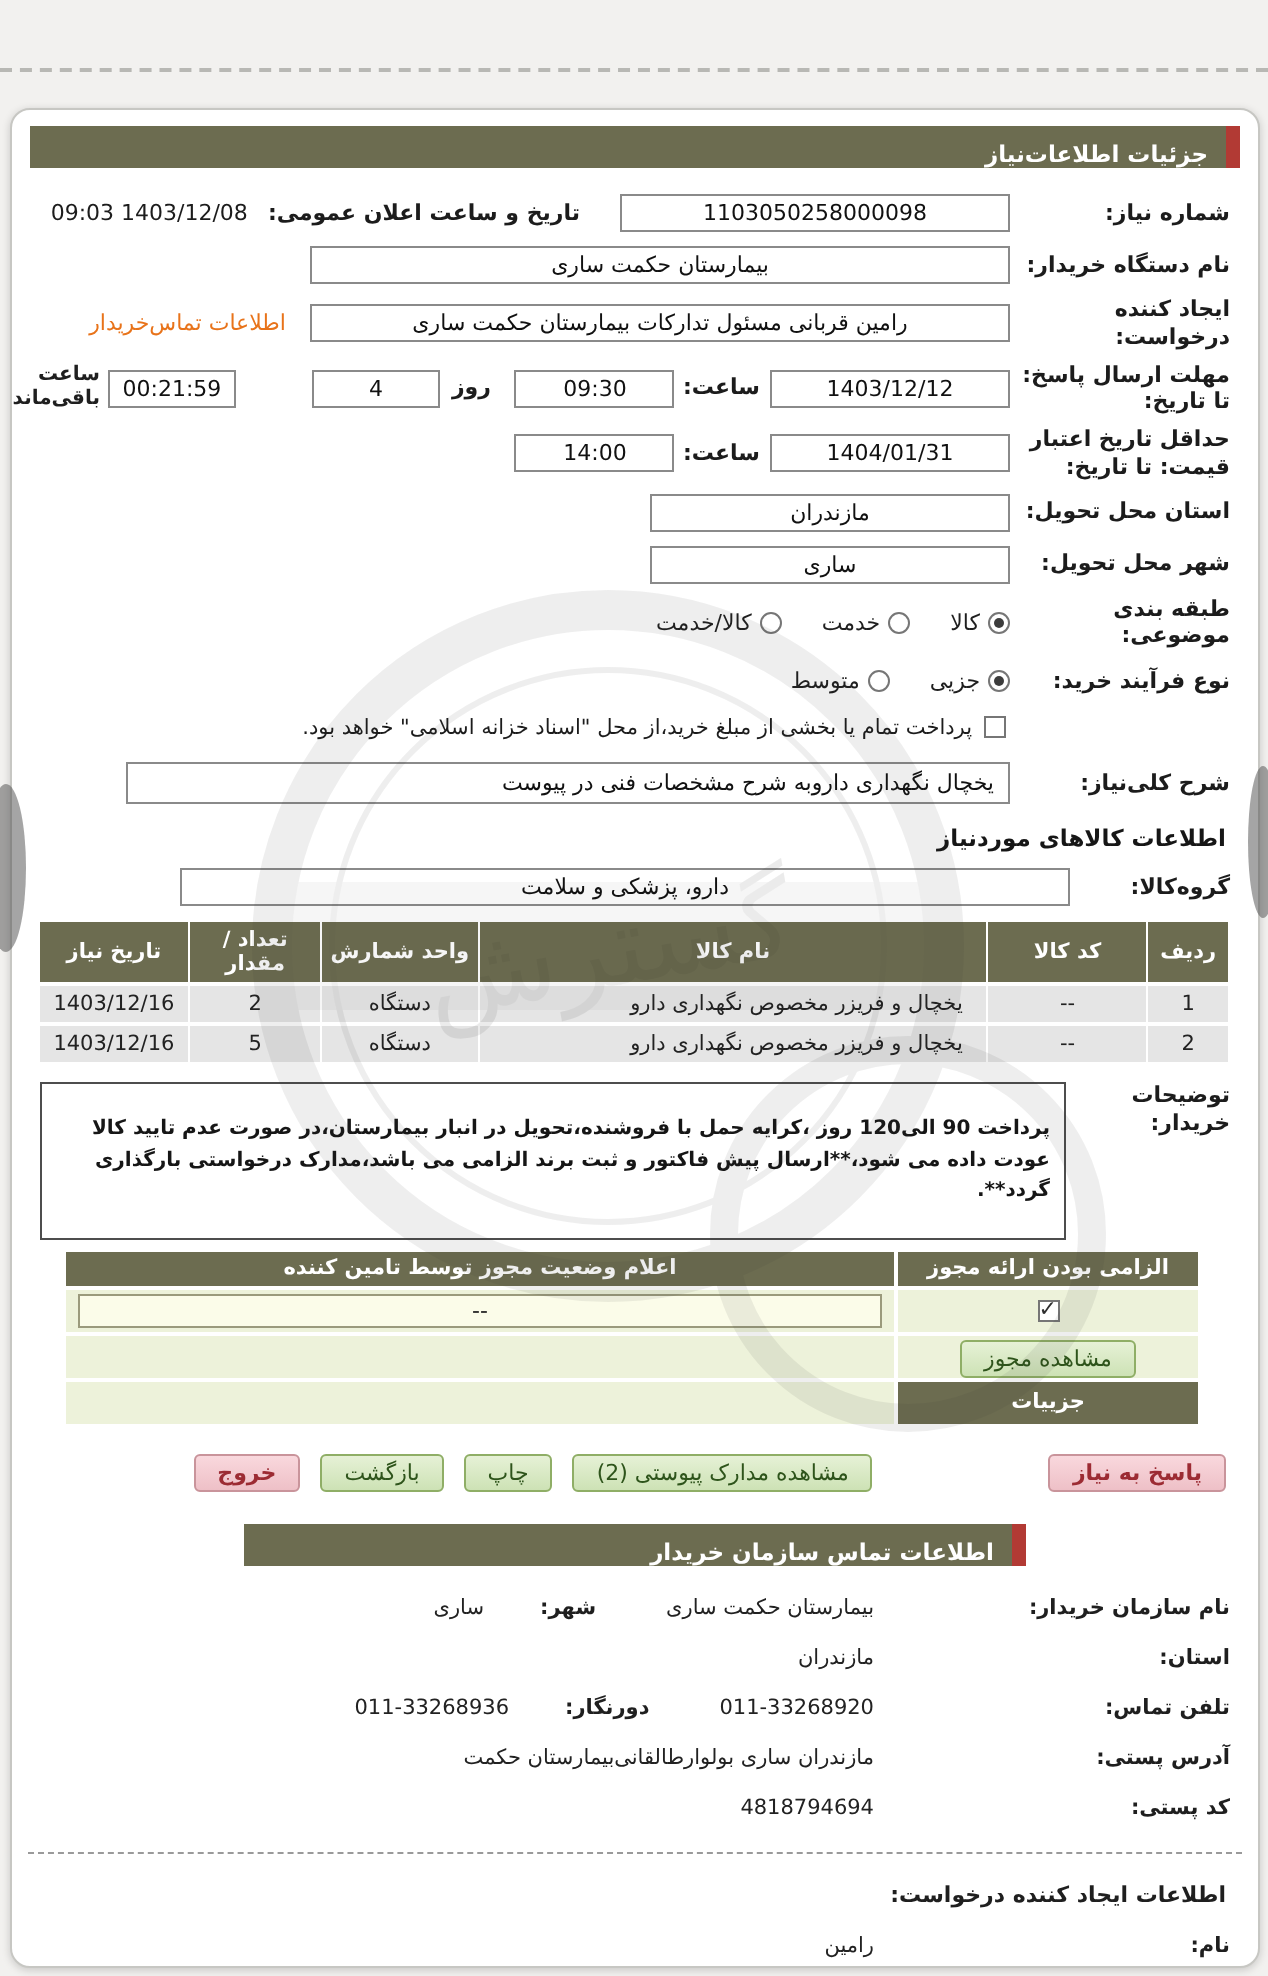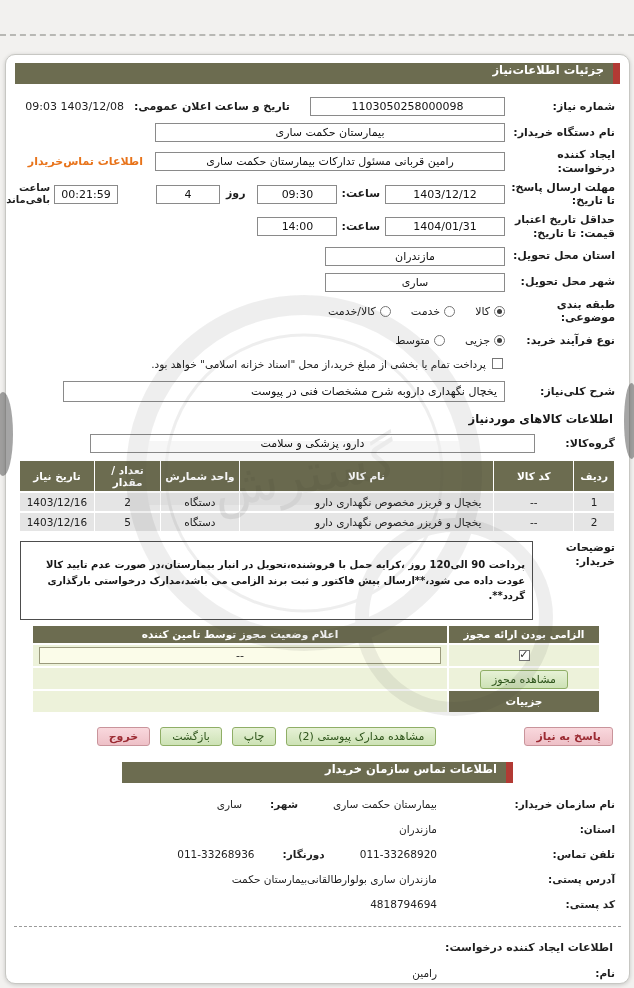--- a/index.html
+++ b/index.html
@@ -18,39 +18,39 @@
     background:#fff; border:1px solid #c7c7c3; border-radius:10px;
     box-shadow:0 1px 4px rgba(0,0,0,.18);
     z-index:1; overflow:hidden;
   }
   .watermark { position:absolute; inset:0; z-index:40; pointer-events:none; opacity:.08; }
   .blob-left  { position:absolute; left:-7px;  top:392px; width:20px; height:84px; background:#4c4c4c; border-radius:50%; opacity:.5; z-index:60; pointer-events:none; }
   .blob-right { position:absolute; right:-5px; top:383px; width:15px; height:76px; background:#4c4c4c; border-radius:50%; opacity:.5; z-index:60; pointer-events:none; }
 
   .bar {
     height:21px; background:#6c6c50; color:#fff; font-weight:bold; font-size:11.5px;
-    display:flex; align-items:flex-start; padding-right:16px; position:relative;
+    display:flex; align-items:flex-end; padding-right:16px; position:relative;
   }
   .bar::after { content:""; position:absolute; top:0; bottom:0; right:0; width:7px; background:#b23a34; }
   .main-bar { margin:8px 9px 12px; }
   .contact-bar { width:391px; margin:16px auto 14px; }
 
   .form-area { padding:0 14px; position:relative; z-index:2; }
   .frow { display:flex; align-items:center; margin-bottom:5px; min-height:21px; }
   .lbl { width:110px; flex-shrink:0; font-weight:bold; font-size:11px; line-height:1.25; color:#1c1c1c; }
   .lbl.auto { width:auto; }
   .val { font-size:11px; color:#1c1c1c; }
   .num { direction:ltr; unicode-bidi:isolate; }
   .ibox {
     border:1px solid #8a8a8a; background:#fff; height:19px; flex-shrink:0;
     display:flex; align-items:center; justify-content:center;
     font-size:11px; color:#111; padding:0 4px;
   }
   .ibox.start { justify-content:flex-start; padding:0 7px; }
-  .link { color:#e8731a; font-size:11px; font-weight:bold; cursor:pointer; margin-right:12px; white-space:nowrap; }
+  .link { color:#e8731a; font-size:11px; font-weight:normal; cursor:pointer; margin-right:12px; white-space:nowrap; }
   .small-lbl { width:52px; font-weight:bold; font-size:10px; line-height:1.2; }
 
   .radio-item { display:flex; align-items:center; gap:4px; margin-left:20px; cursor:pointer; }
   .radio { width:11px; height:11px; border:1px solid #767676; border-radius:50%; background:#fff; position:relative; flex-shrink:0; }
   .radio.selected::after { content:""; position:absolute; inset:2px; border-radius:50%; background:#3c3c3c; }
   .rlbl { font-size:11px; }
   .checkbox { width:11px; height:11px; border:1px solid #767676; background:#fff; flex-shrink:0; position:relative; cursor:pointer; }
   .checkbox.checked::after { content:"\2713"; position:absolute; top:-3px; right:0; font-size:11px; font-weight:bold; color:#2e2e2e; }
 
   .sec-title { font-weight:bold; font-size:11.5px; margin:10px 16px 7px; color:#161616; position:relative; z-index:2; }

